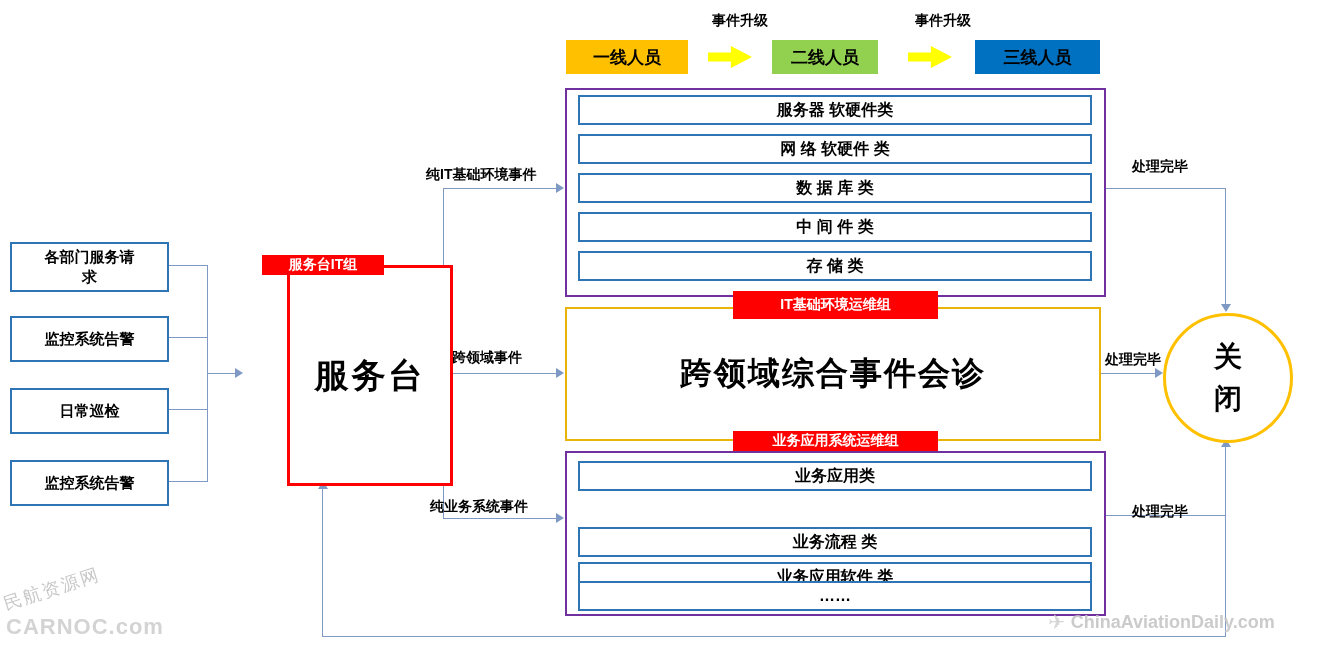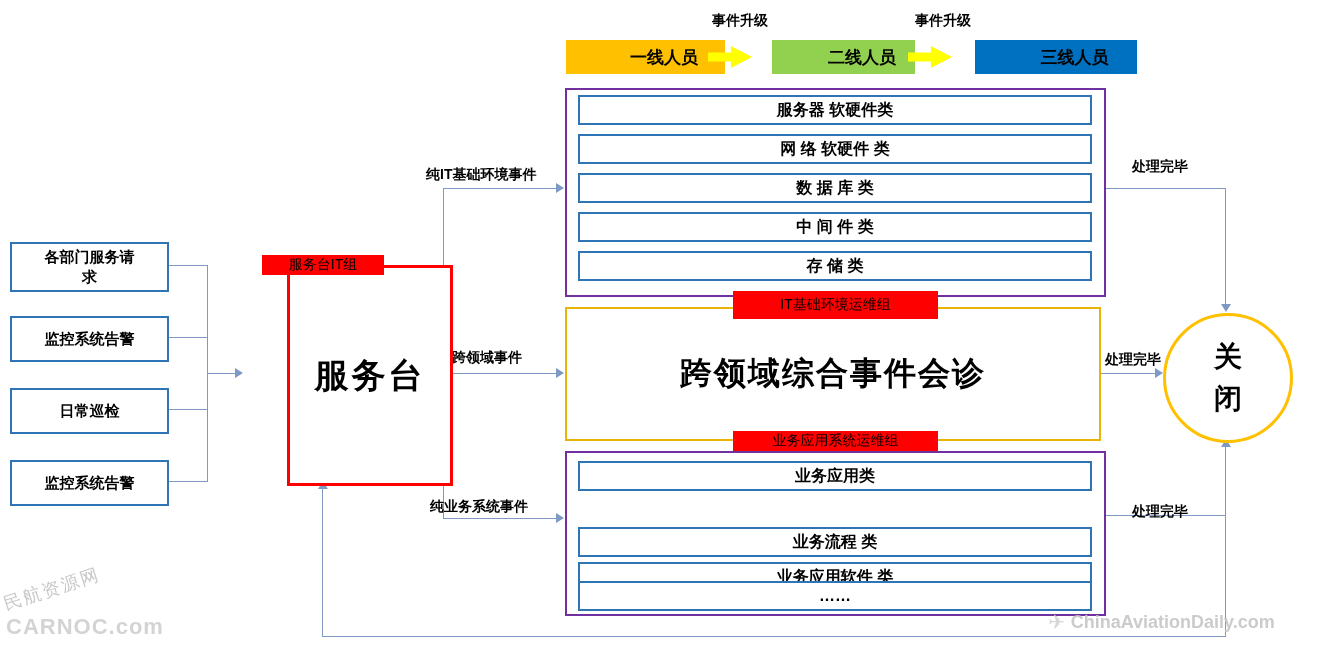--- a/index.html
+++ b/index.html
@@ -8,34 +8,34 @@
     font-family:"Liberation Sans","DejaVu Sans",sans-serif;color:#000;overflow:hidden;
   }
   .line{position:absolute;background:#7E99C4;z-index:0;}
   .line.h{height:1px;}
   .line.v{width:1px;}
   .ah{position:absolute;width:0;height:0;z-index:1;}
   .ah-right{border-top:5px solid transparent;border-bottom:5px solid transparent;border-left:8px solid #7E99C4;}
   .ah-up{border-left:5px solid transparent;border-right:5px solid transparent;border-bottom:8px solid #7E99C4;}
   .ah-down{border-left:5px solid transparent;border-right:5px solid transparent;border-top:8px solid #7E99C4;}
   .level{position:absolute;display:flex;align-items:center;justify-content:center;
-    font-size:17px;font-weight:700;z-index:2;padding-left:37px;}
+    font-size:17px;font-weight:700;z-index:2;}
   .block-arrow{position:absolute;background:#FFFF00;z-index:2;
     clip-path:polygon(0 30%,52% 30%,52% 0,100% 50%,52% 100%,52% 70%,0 70%);}
   .small-label{position:absolute;font-size:14px;font-weight:700;z-index:2;text-align:center;}
   .group{position:absolute;background:#ffffff;z-index:1;}
   .group-purple{border:2px solid #7030A0;}
   .group-green{border:2px solid #eab308;display:flex;align-items:center;justify-content:center;
     font-size:32px;font-weight:700;letter-spacing:2px;}
   .cat-box{position:absolute;border:2px solid #2E75B6;background:#fff;z-index:2;
     display:flex;align-items:center;justify-content:center;font-size:16px;font-weight:700;text-align:center;}
   .src-box{position:absolute;border:2px solid #2E75B6;background:#fff;z-index:2;
     display:flex;align-items:center;justify-content:center;font-size:15px;font-weight:700;
     text-align:center;white-space:pre-line;line-height:1.35;}
-  .tag-red{position:absolute;background:#FF0000;color:#000000;font-size:14px;font-weight:400;
+  .tag-red{position:absolute;background:#FF0000;color:#ffffff;font-size:14px;font-weight:700;
     display:flex;align-items:center;justify-content:center;z-index:3;}
   .service-desk{position:absolute;border:3px solid #FF0000;background:#fff;z-index:2;
     display:flex;align-items:center;justify-content:center;font-size:34px;font-weight:700;letter-spacing:3px;margin-left:44px;}
   .close-circle{position:absolute;border:3px solid #FFC000;border-radius:50%;background:#fff;z-index:2;
     display:flex;align-items:center;justify-content:center;font-size:28px;font-weight:700;
     white-space:pre-line;text-align:center;line-height:1.5;}
   .wm{position:absolute;z-index:4;color:#bfbfbf;opacity:.85;}
   .wm-cn{font-size:18px;transform:rotate(-18deg);transform-origin:left bottom;letter-spacing:2px;}
   .wm-en{font-size:22px;font-weight:700;letter-spacing:1px;color:#cccccc;}
   .wm-right{font-size:18px;font-weight:700;color:#c3c3c3;display:flex;align-items:center;gap:6px;}

